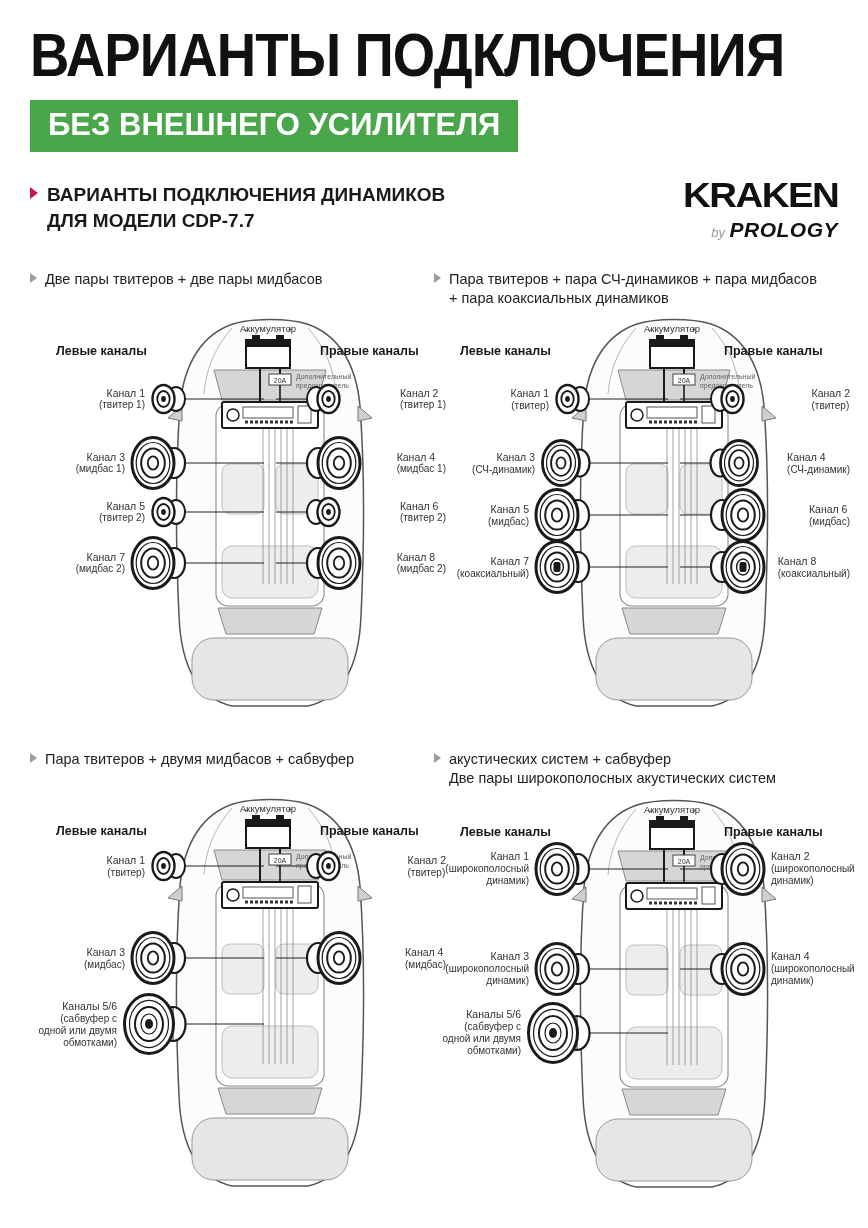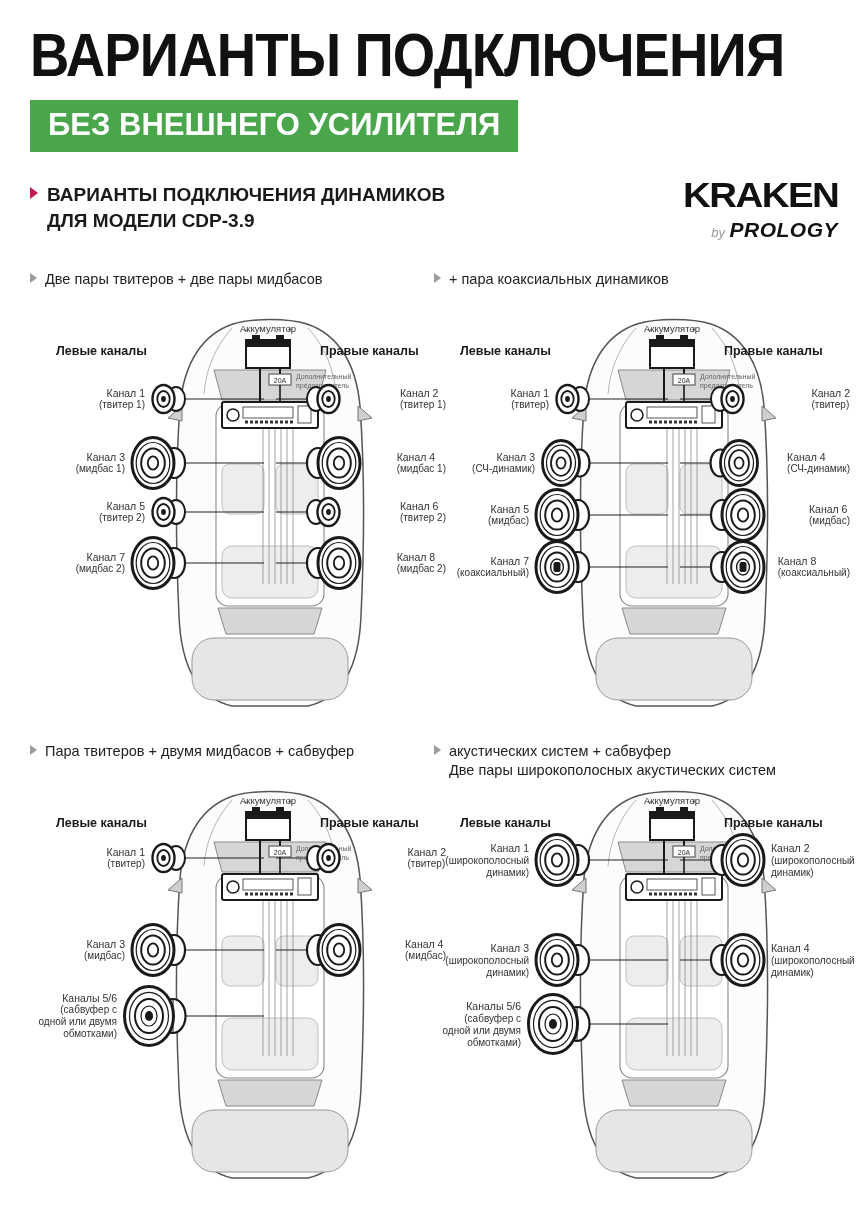--- a/index.html
+++ b/index.html
@@ -12,21 +12,21 @@
   .section-row{display:flex;justify-content:space-between;align-items:center;margin-top:24px;}
   .section-heading{display:flex;gap:9px;font-size:19px;font-weight:bold;line-height:1.35;color:#1a1a1a;}
   .tri{width:0;height:0;flex-shrink:0;}
   .tri.red{border-left:8px solid var(--red,#c41a4b);border-top:6px solid transparent;border-bottom:6px solid transparent;margin-top:5px;}
   .tri.gray{border-left:7px solid var(--gray,#9b9b9b);border-top:5.5px solid transparent;border-bottom:5.5px solid transparent;margin-top:3px;}
   .logo{text-align:right;padding-top:2px;line-height:1;}
   .logo-kraken{font-size:37px;font-weight:bold;letter-spacing:-1.5px;transform:scale(1.04,.94);transform-origin:right top;}
   .logo-sub{margin-top:4px;}
   .logo-by{font-size:13px;color:#999;font-style:italic;}
   .logo-prology{font-size:21px;font-weight:bold;font-style:italic;letter-spacing:.5px;color:#111;}
-  .grid{display:grid;grid-template-columns:404px 404px;row-gap:26px;margin-top:30px;}
+  .grid{display:grid;grid-template-columns:404px 404px;row-gap:34px;margin-top:30px;}
   .panel-heading{display:flex;gap:8px;font-size:14.5px;color:#222;line-height:1.32;min-height:38px;}
   .diagram{position:relative;height:400px;margin-top:8px;}
   .car{position:absolute;left:0;top:0;}
   svg{font-family:inherit;}
   .side-header{position:absolute;top:28px;font-weight:bold;font-size:12.5px;color:#1a1a1a;}
   .side-header.left{left:26px;}
   .side-header.right{left:290px;}
   .channel{position:absolute;display:flex;align-items:center;gap:5px;transform:translateY(-50%);}
   .channel.left{left:0;width:158px;justify-content:flex-end;}
   .channel.left .ch-label{text-align:right;}
@@ -41,21 +41,21 @@
 
 <div class="page">
   <h1><span class="t">ВАРИАНТЫ ПОДКЛЮЧЕНИЯ</span></h1>
   <div class="banner">БЕЗ ВНЕШНЕГО УСИЛИТЕЛЯ</div>
 
   <div class="section-row">
     <div class="section-heading">
       <span class="tri red"></span>
       <div>
         <div>ВАРИАНТЫ ПОДКЛЮЧЕНИЯ ДИНАМИКОВ</div>
-        <div>ДЛЯ МОДЕЛИ CDP-3.9</div>
+        <div>ДЛЯ МОДЕЛИ CDP-7.7</div>
       </div>
     </div>
     <div class="logo">
       <div class="logo-kraken">KRAKEN</div>
       <div class="logo-sub">
         <span class="logo-by">by</span>
         <span class="logo-prology">PROLOGY</span>
       </div>
     </div>
   </div>
@@ -248,20 +248,21 @@
               <div class="ch-name">Канал 8</div>
               <div class="ch-desc">(мидбас 2)</div>
             </div>
           </div>
         </div>
       </section>
       <section class="panel">
         <div class="panel-heading">
           <span class="tri gray"></span>
           <div class="panel-title">
+            <div>Пара твитеров + пара СЧ-динамиков + пара мидбасов</div>
             <div>+ пара коаксиальных динамиков</div>
           </div>
         </div>
         <div class="diagram">
           <svg class="car" width="404" height="400" viewBox="0 0 404 400">
             <path d="M203,8 C222,2 258,2 277,8 C307,18 326,46 330,90 C334,145 335,215 331,300 C329,350 313,382 278,390 L202,390 C167,382 151,350 149,300 C145,215 146,145 150,90 C154,46 173,18 203,8 Z" fill="#fcfcfc" stroke="#555" stroke-width="1.5"></path>
             <path d="M202,12 C186,30 176,52 174,78" fill="none" stroke="#b5b5b5" stroke-width="1"></path>
             <path d="M278,12 C294,30 304,52 306,78" fill="none" stroke="#b5b5b5" stroke-width="1"></path>
             <path d="M184,54 L296,54 L288,84 L192,84 Z" fill="#d6d6d6" stroke="#8a8a8a" stroke-width="1"></path>
             <path d="M152,90 L138,102 L152,105 Z" fill="#cfcfcf" stroke="#777" stroke-width="1"></path>

